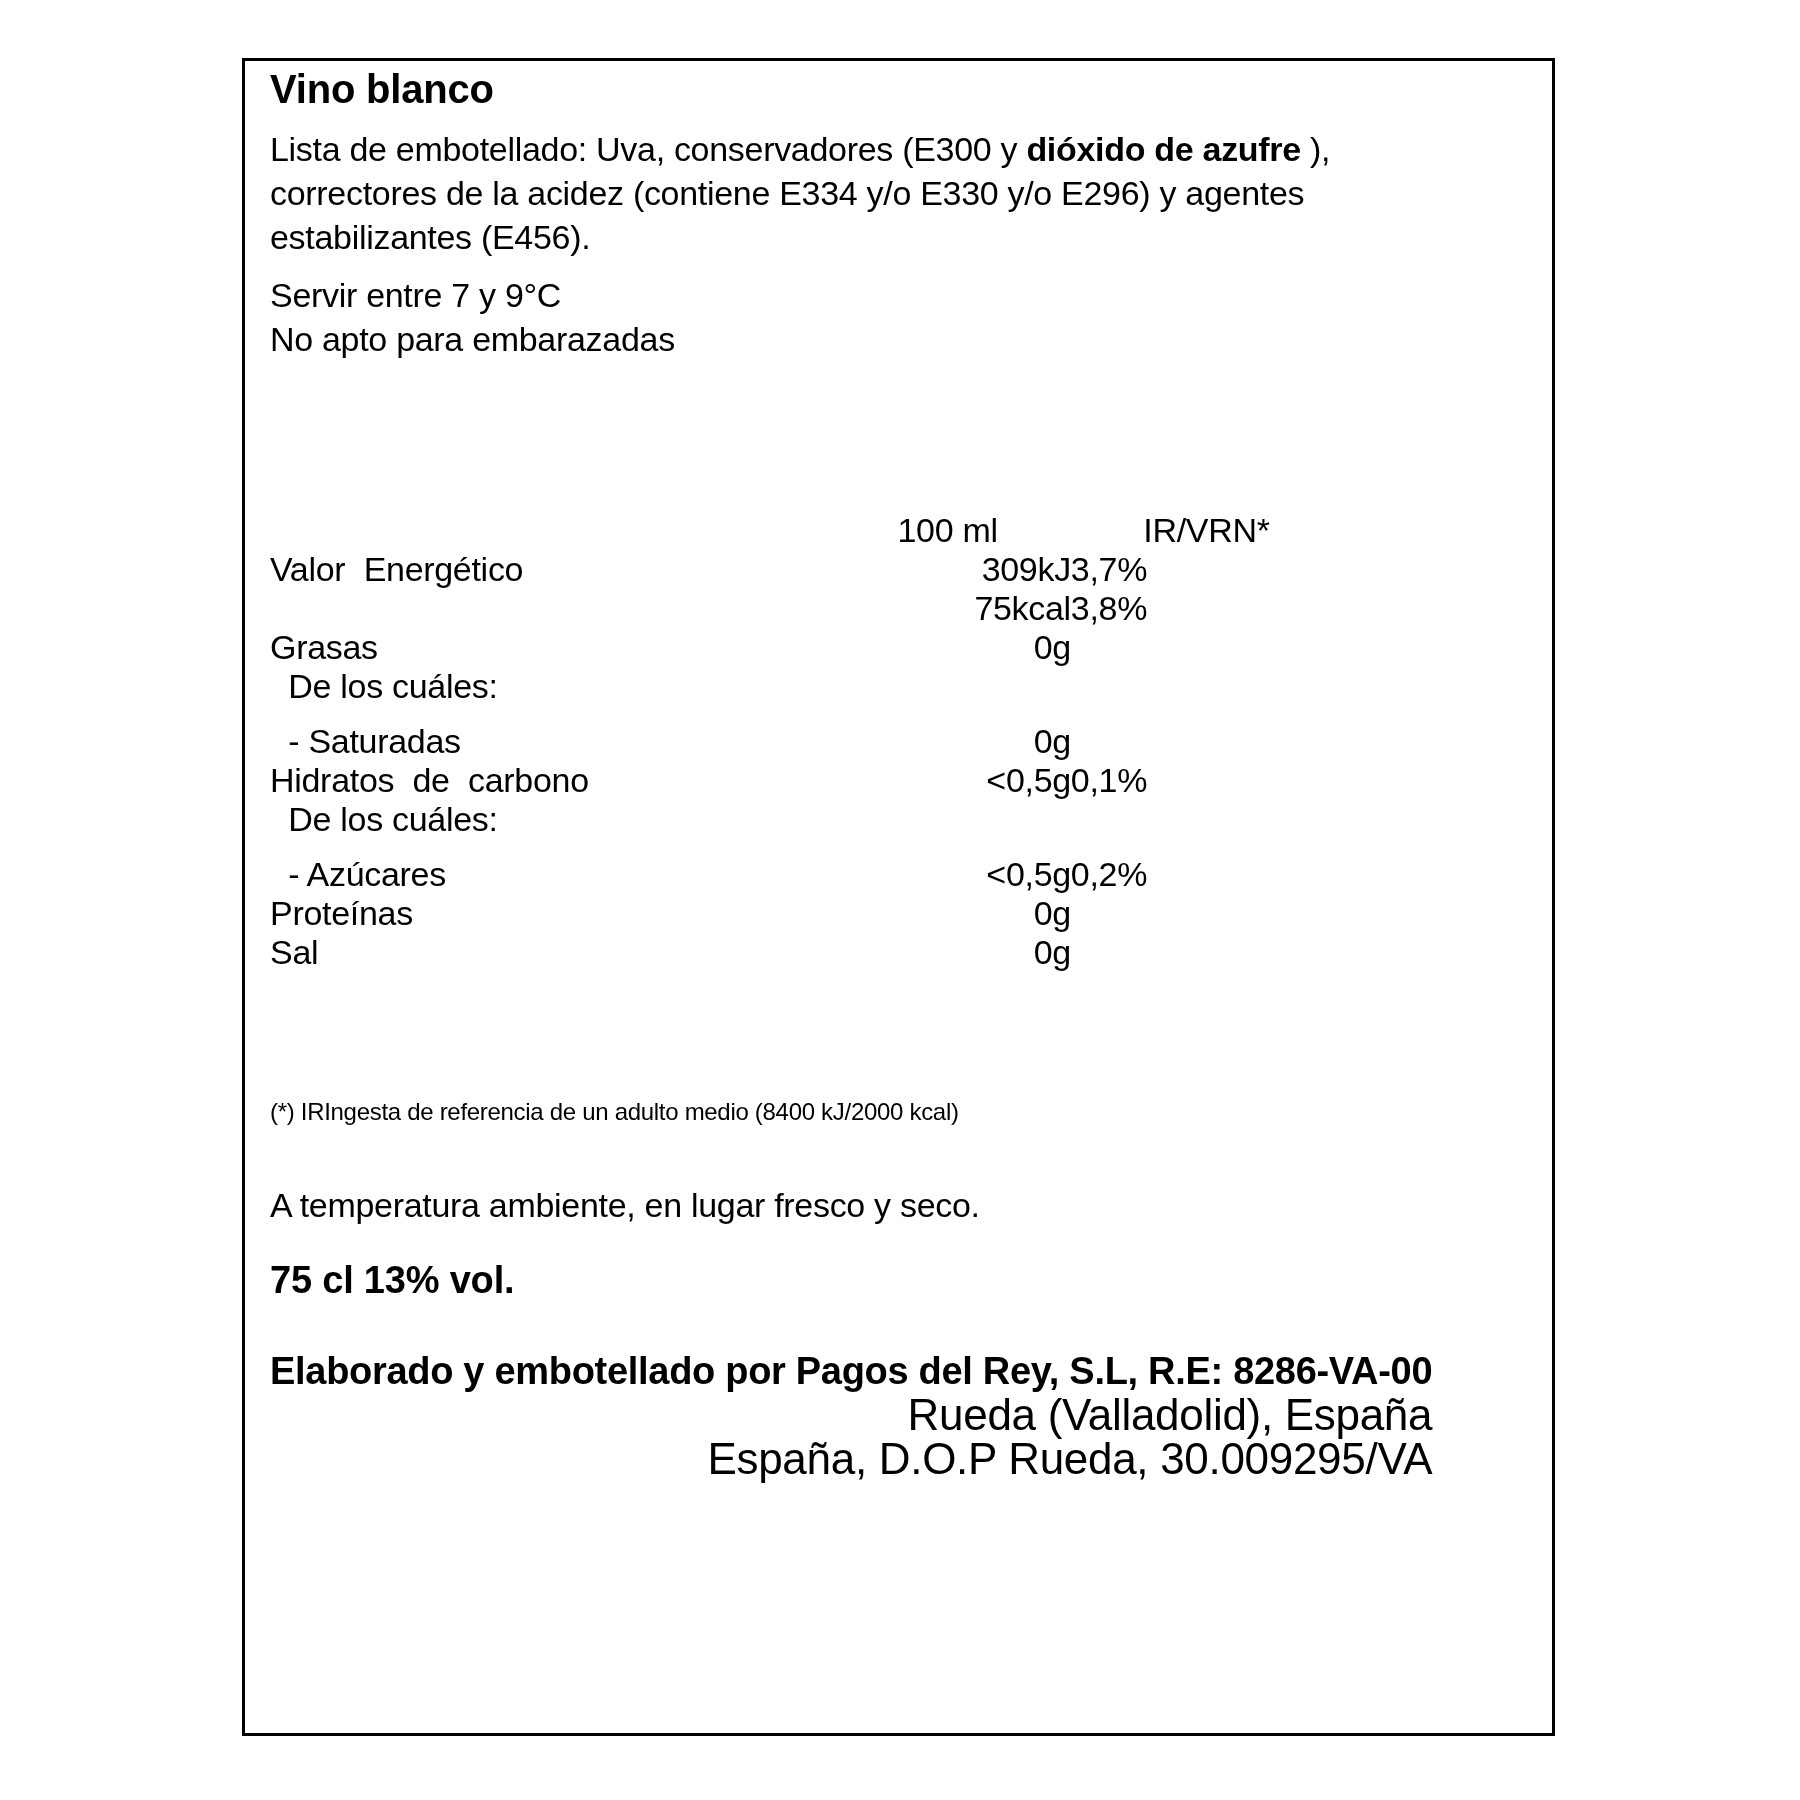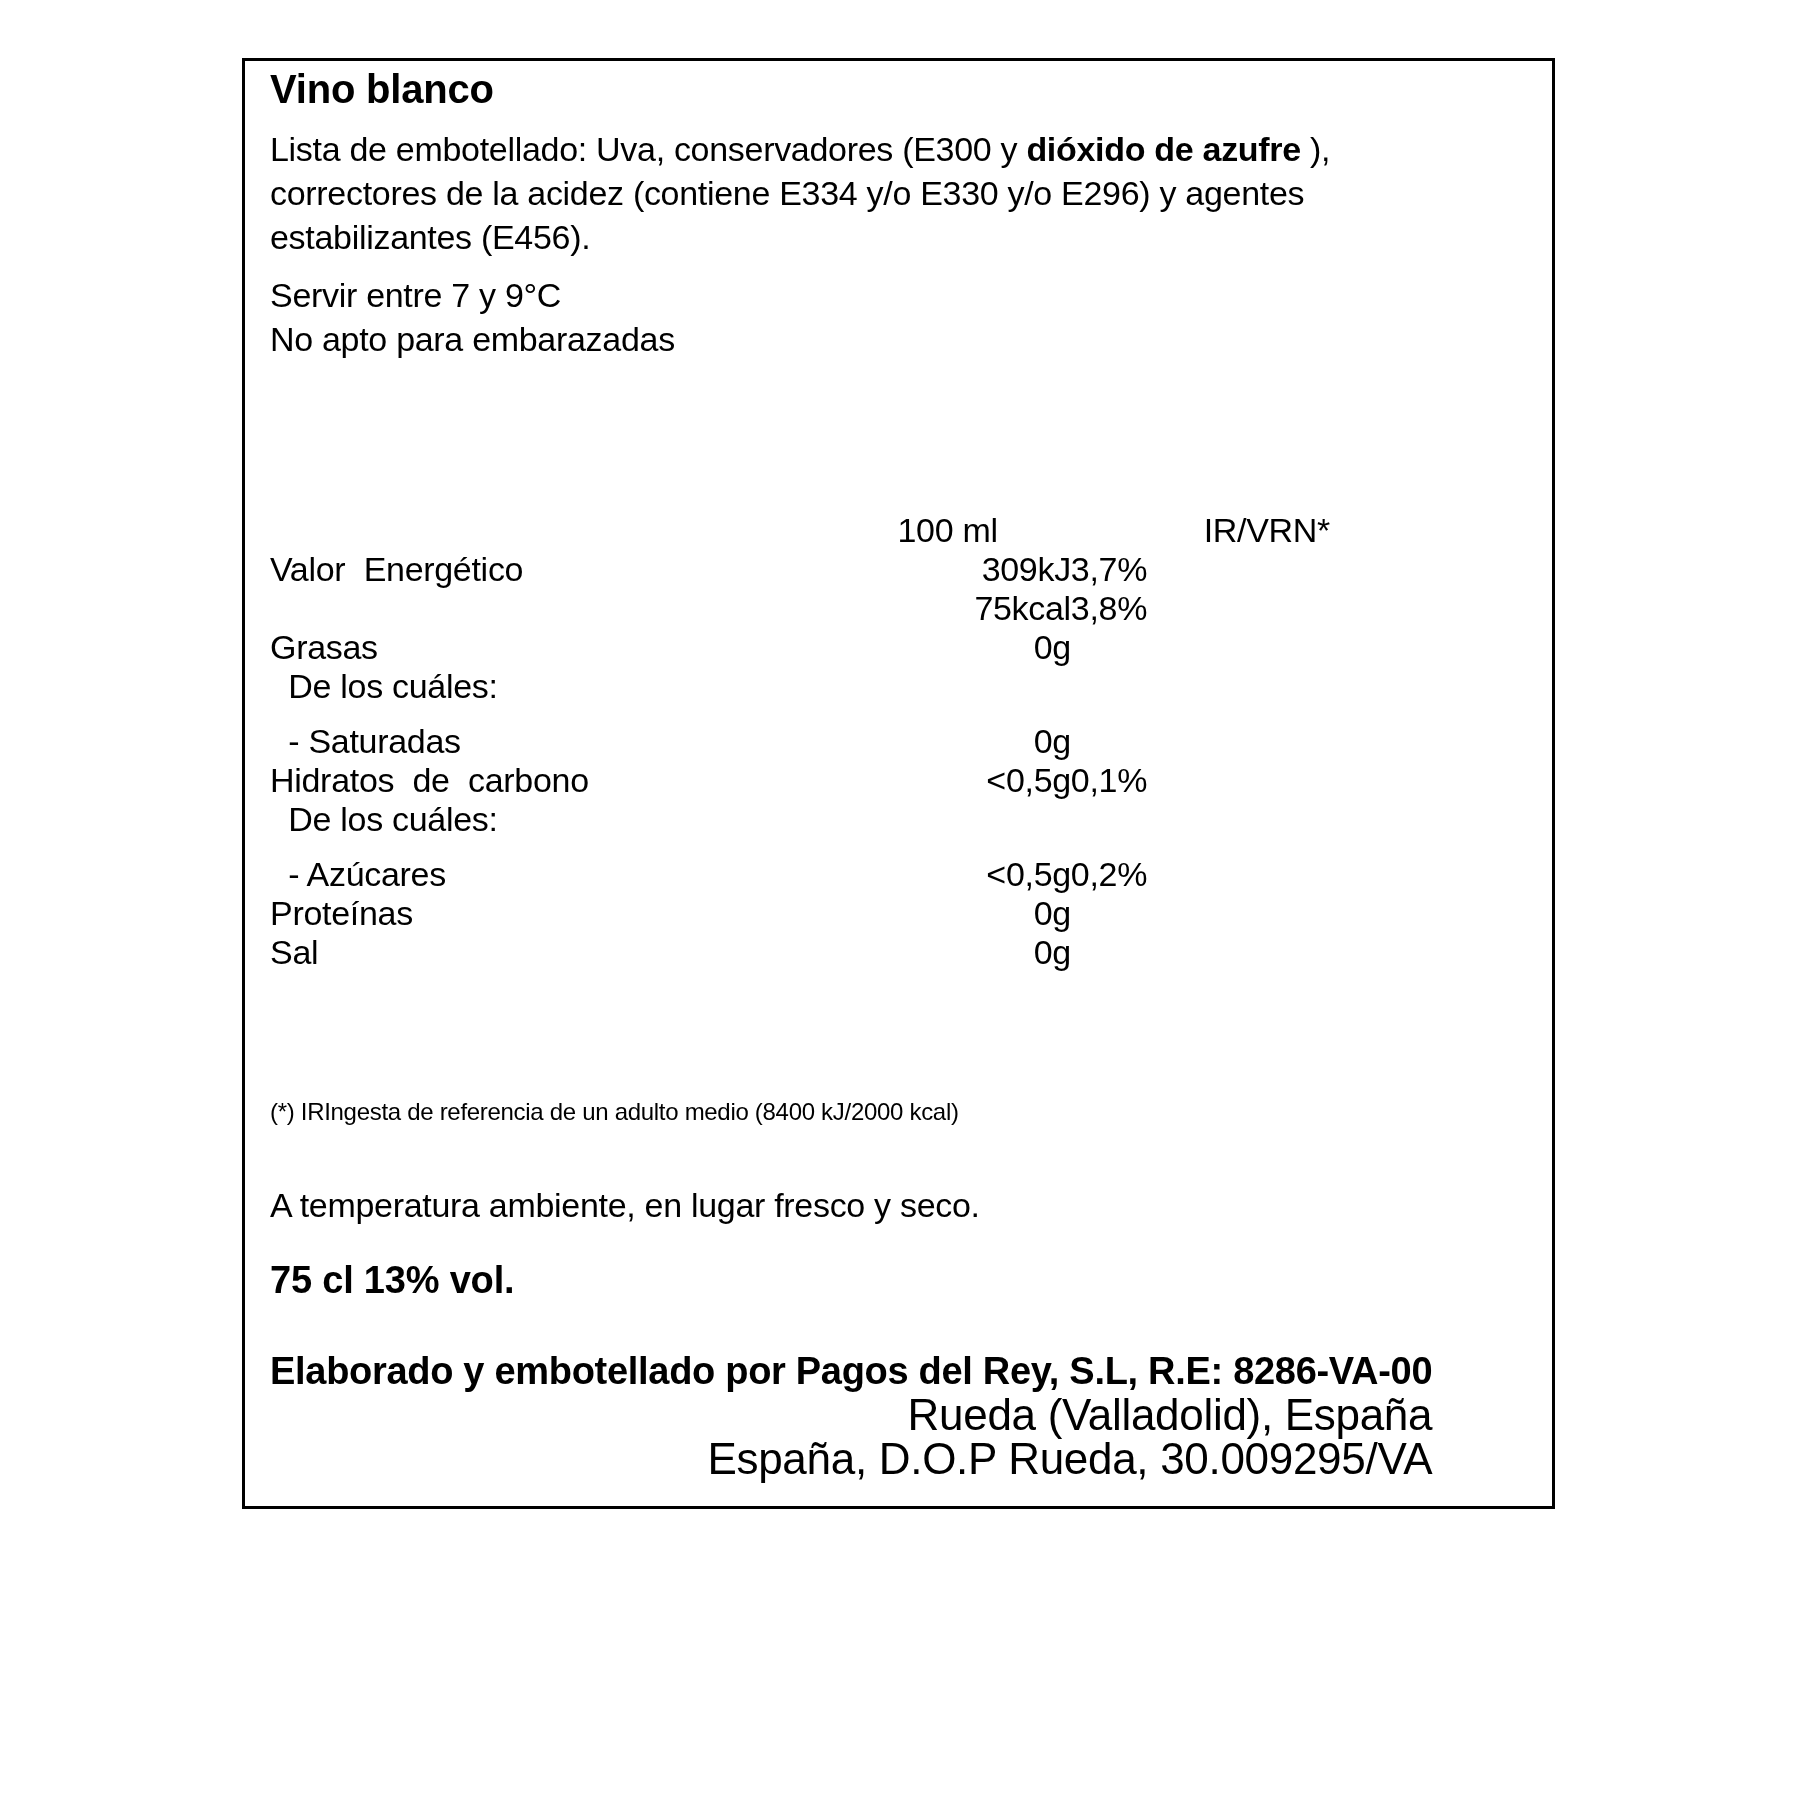--- a/index.html
+++ b/index.html
@@ -13,21 +13,21 @@
     font-family: "Liberation Sans", sans-serif;
     color: #000000;
     -webkit-font-smoothing: antialiased;
   }
 
   #label-frame {
     position: absolute;
     left: 242px;
     top: 58px;
     width: 1313px;
-    height: 1451px;
+    height: 1678px;
     border: 3px solid #000000;
     box-sizing: border-box;
     background: #ffffff;
   }
 
   .pad {
     position: absolute;
     left: 25px;
     top: 0;
     right: 18px;
@@ -93,21 +93,21 @@
   table.nutri td {
     padding: 0;
     height: 36px;
     vertical-align: baseline;
     white-space: pre;
   }
   td.c-name   { width: 560px; text-align: left; }
   td.c-val    { width: 250px; text-align: right; padding-right: 24px; }
   td.c-pct    { width: 250px; text-align: left; padding-right: 40px; }
   tr.hdr td.c-val  { text-align: center; padding-right: 0; }
-  tr.hdr td.c-pct  { text-align: right;  padding-right: 0; padding-left: 12px;}
+  tr.hdr td.c-pct  { text-align: center;  padding-right: 0; padding-left: 12px;}
   tr.spacer td { height: 16px; }
 
   #sec-ir       { position: absolute; left: 25px; top: 1030px; }
   #sec-storage  { position: absolute; left: 25px; top: 1122px; }
   #sec-volume   { position: absolute; left: 25px; top: 1198px; }
   #sec-producer { position: absolute; left: 25px; top: 1288px; }
 </style>
 </head>
 <body>
 

